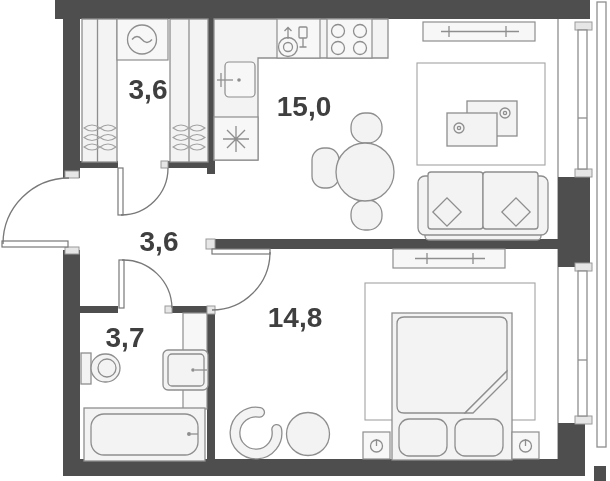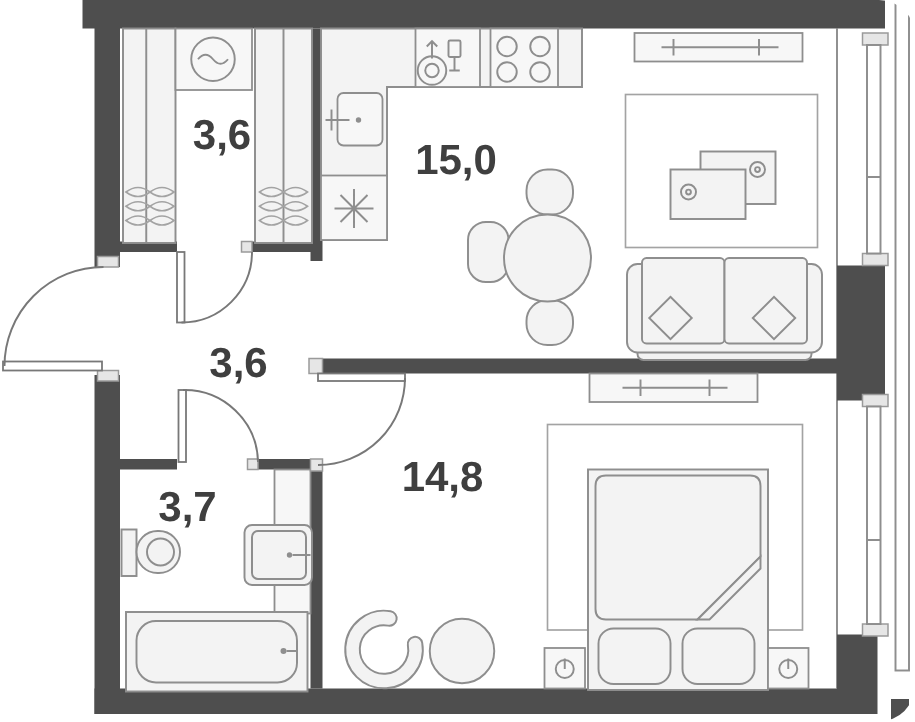--- a/index.html
+++ b/index.html
@@ -4,21 +4,21 @@
 <style>
   :root{
     --wall:#4e4e4e;
     --furniture_fill:#f3f3f3;
     --furniture_stroke:#8e8e8e;
     --label:#3f3f3f;
     --background:#ffffff;
   }
   html,body{margin:0;padding:0;background:var(--background);}
   .plan-wrap{position:relative;width:610px;height:481px;background:var(--background);overflow:hidden;
-             font-family:"Liberation Sans",sans-serif;border-radius:24px;}
+             font-family:"Liberation Sans",sans-serif;}
   svg{display:block;}
   .wall{fill:var(--wall);stroke:none;}
   .furn{fill:var(--furniture_fill);stroke:var(--furniture_stroke);stroke-width:1.3;}
   .furn2{fill:#f7f7f7;stroke:var(--furniture_stroke);stroke-width:1.2;}
   .ln{fill:none;stroke:var(--furniture_stroke);stroke-width:1.3;}
   .lnthin{fill:none;stroke:#a3a3a3;stroke-width:1.1;}
   .door{fill:none;stroke:#787878;stroke-width:1.3;}
   .leaf{fill:#ffffff;stroke:#787878;stroke-width:1.2;}
   .jamb{fill:#e6e6e6;stroke:#9a9a9a;stroke-width:1;}
   .glass{fill:#ffffff;stroke:var(--furniture_stroke);stroke-width:1.3;}

